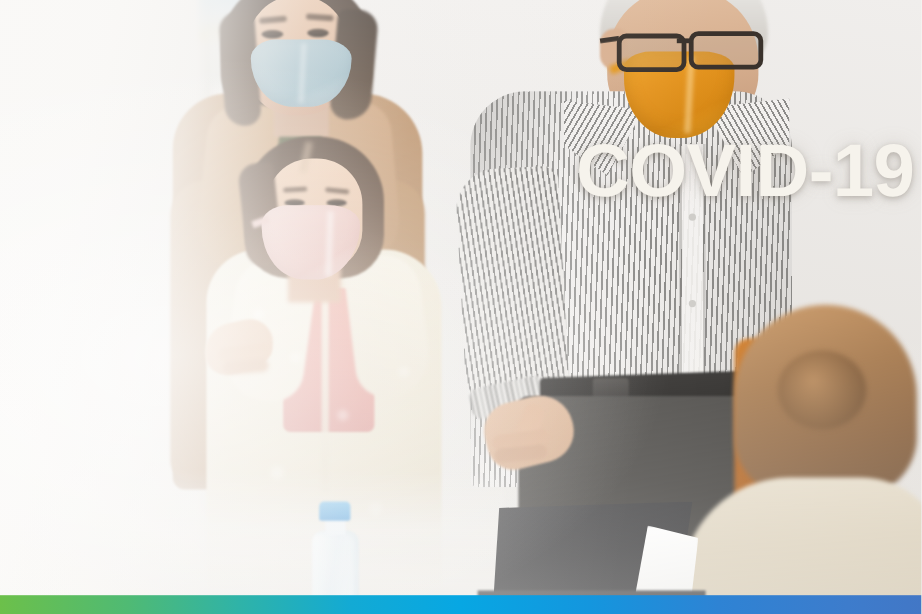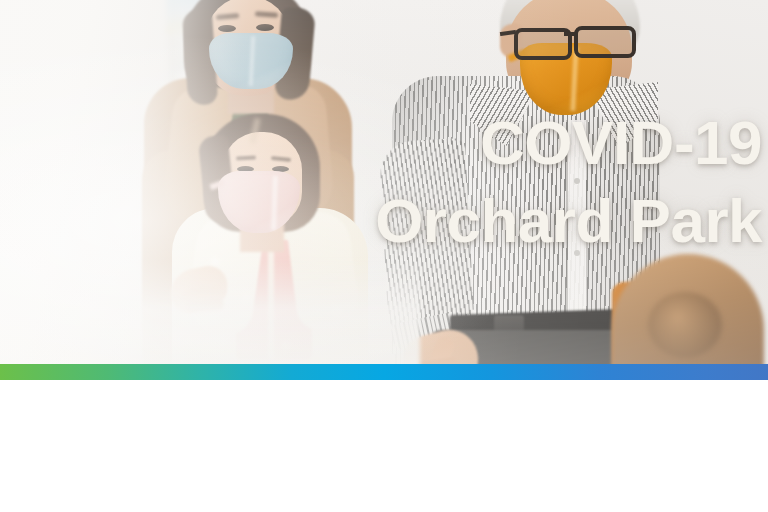--- a/index.html
+++ b/index.html
@@ -8,21 +8,21 @@
     padding: 0;
     background: #ffffff;
   }
   body {
     font-family: "Liberation Sans", sans-serif;
   }
 
   #banner {
     position: relative;
     width: 768px;
-    height: 380px;
+    height: 512px;
     overflow: hidden;
     background: #ece9e4;
   }
 
   
   .photo {
     position: absolute;
     inset: 0;
     overflow: hidden;
     background:
@@ -830,18 +830,17 @@
     <div class="bottle-neck"></div>
     <div class="bottle-cap"></div>
 
     <div class="haze"></div>
     <div class="haze-bottom"></div>
     <div class="haze-soft"></div>
   </div>
 
   <div class="headline">
     <span class="line">COVID-19</span>
-    <span class="line">Orchard Park</span>
   </div>
 
   <div class="bottom-bar"></div>
 
 </div>
 
 </body></html>

